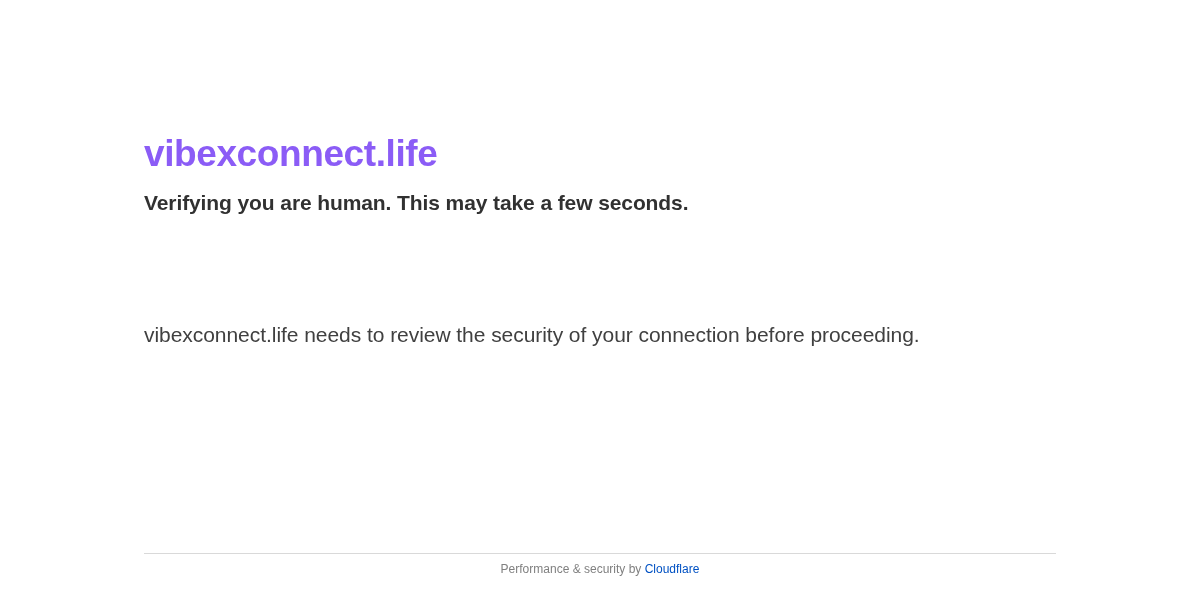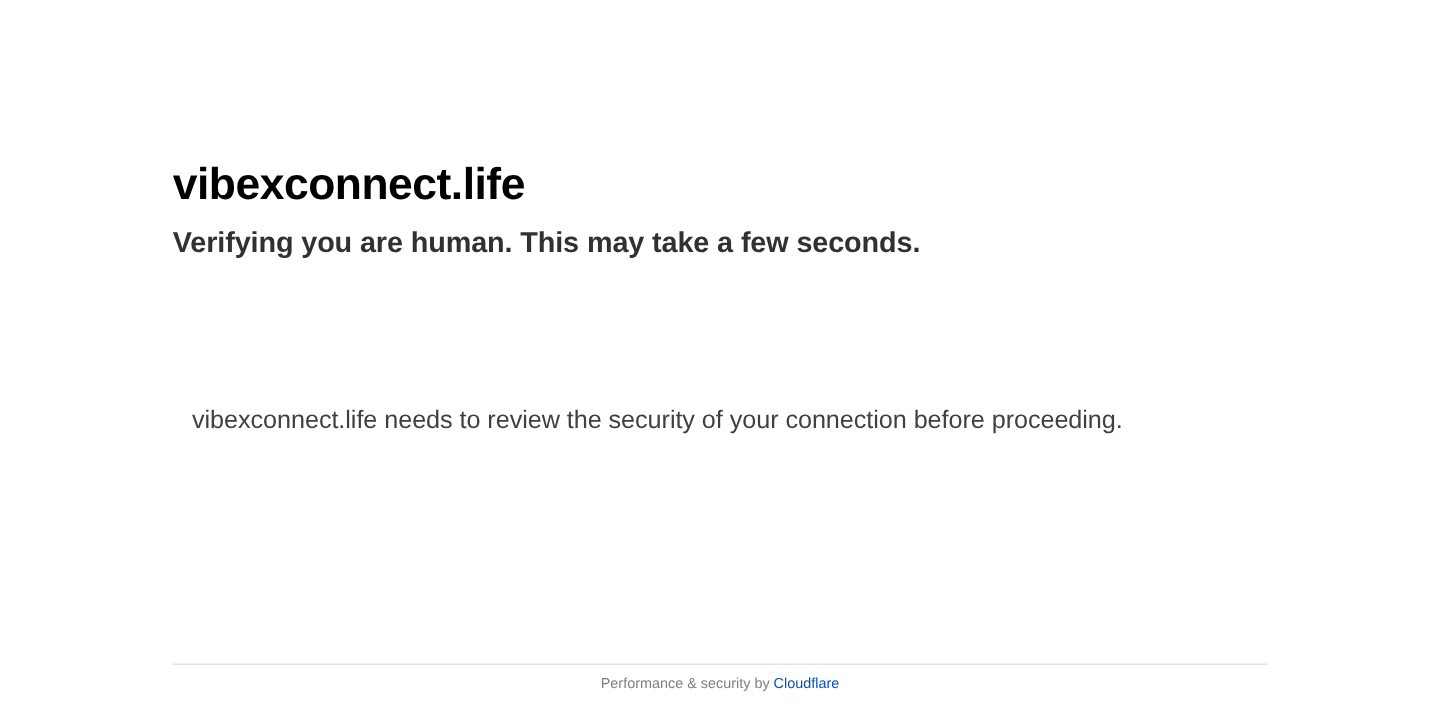--- a/index.html
+++ b/index.html
@@ -32,49 +32,49 @@
 
   
   .main {
     padding-top: 131px;
   }
 
   .title {
     font-size: 37px;
     line-height: 46px;
     font-weight: bold;
-    color: #000000;
+    color: #8b5cf6;
     letter-spacing: -0.4px;
     margin: 0;
     white-space: nowrap;
   }
 
   .subtitle {
-    font-size: 24px;
+    font-size: 21px;
     line-height: 28px;
     font-weight: bold;
     color: #313131;
     letter-spacing: -0.1px;
     margin: 12px 0 0 0;
     white-space: nowrap;
   }
 
   
   .widget-slot {
     height: 82px;
     width: 300px;
     margin-top: 18px;
   }
 
   .body-copy {
     font-size: 21px;
     line-height: 36px;
     font-weight: normal;
     color: #404040;
-    margin: 16px;
+    margin: 0;
     max-width: 800px;
     letter-spacing: -0.05px;
   }
 
   
   .footer {
     position: absolute;
     left: 144px;
     top: 553px;
     width: 912px;

